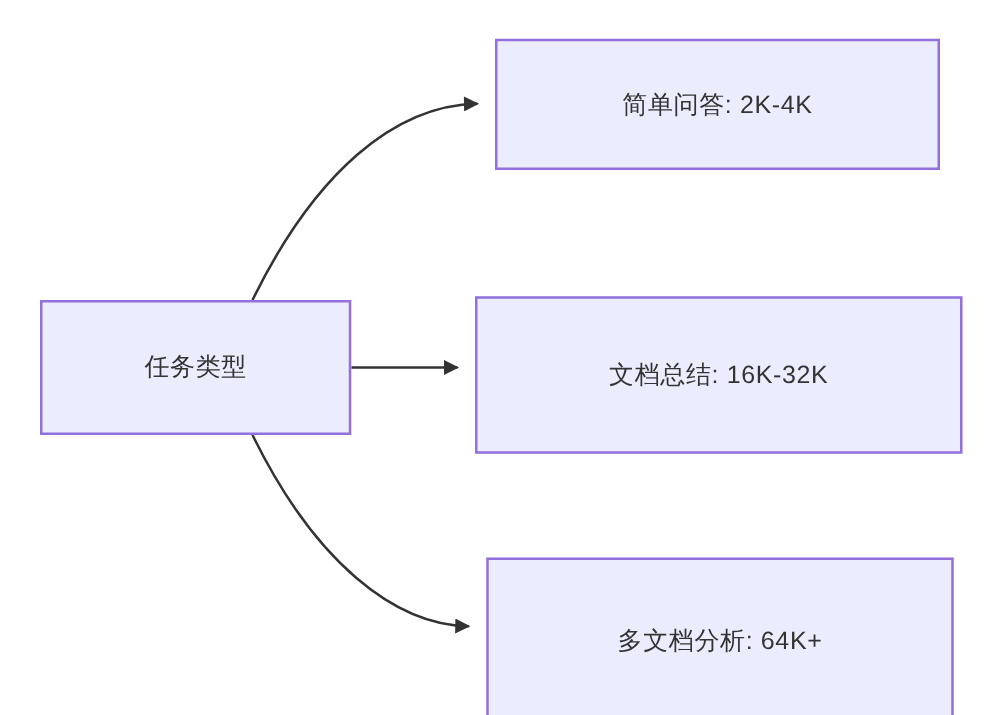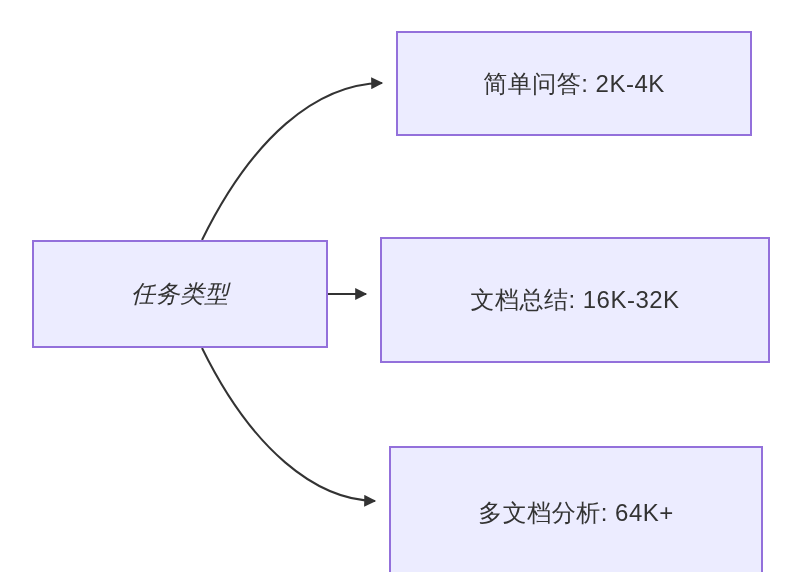--- a/index.html
+++ b/index.html
@@ -22,29 +22,29 @@
     width: 787px;
     height: 572px;
     pointer-events: none;
   }
   .node {
     position: absolute;
     box-sizing: border-box;
     background: #ECECFF;
     border: 2px solid #9370DB;
     color: #333333;
-    font-size: 24px;
+    font-size: 20px;
     line-height: 1;
     display: flex;
     align-items: center;
     justify-content: center;
     white-space: nowrap;
     letter-spacing: 0.5px;
   }
-  .node-root     { left: 32px;  top: 240px; width: 296px; height: 108px; font-style: italic; }
+  .node-root     { left: 32px;  top: 240px; width: 249px; height: 108px; }
   .node-branch-0 { left: 396px; top: 31px;  width: 356px; height: 105px; }
   .node-branch-1 { left: 380px; top: 237px; width: 390px; height: 126px; }
   .node-branch-2 { left: 389px; top: 446px; width: 374px; height: 133px; text-align: center; }
 </style>
 </head>
 <body>
 
 <div class="canvas">
 
   <svg class="edges-layer" width="787" height="572" viewBox="0 0 787 572" xmlns="http://www.w3.org/2000/svg">

